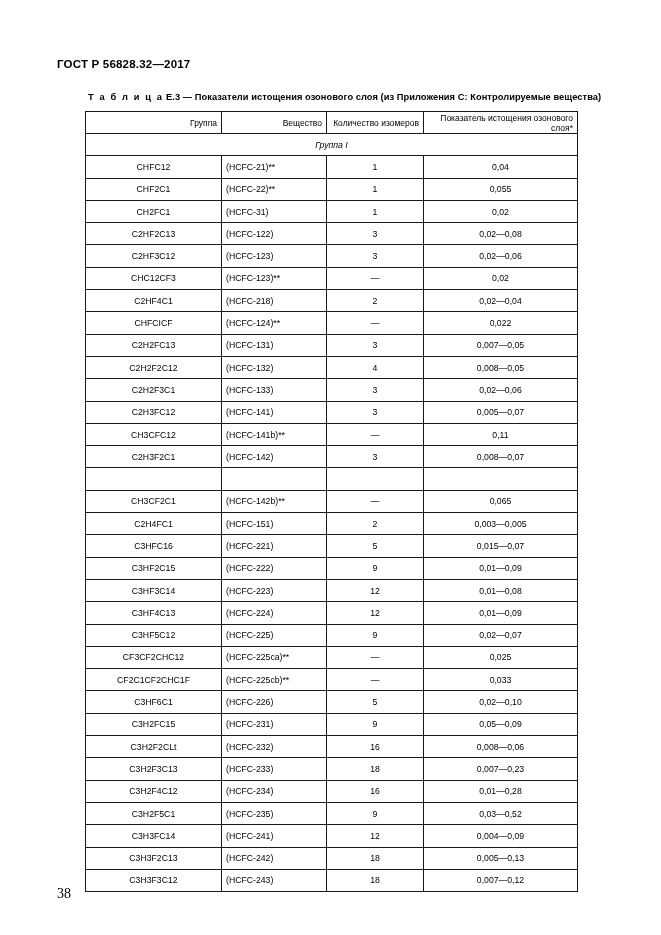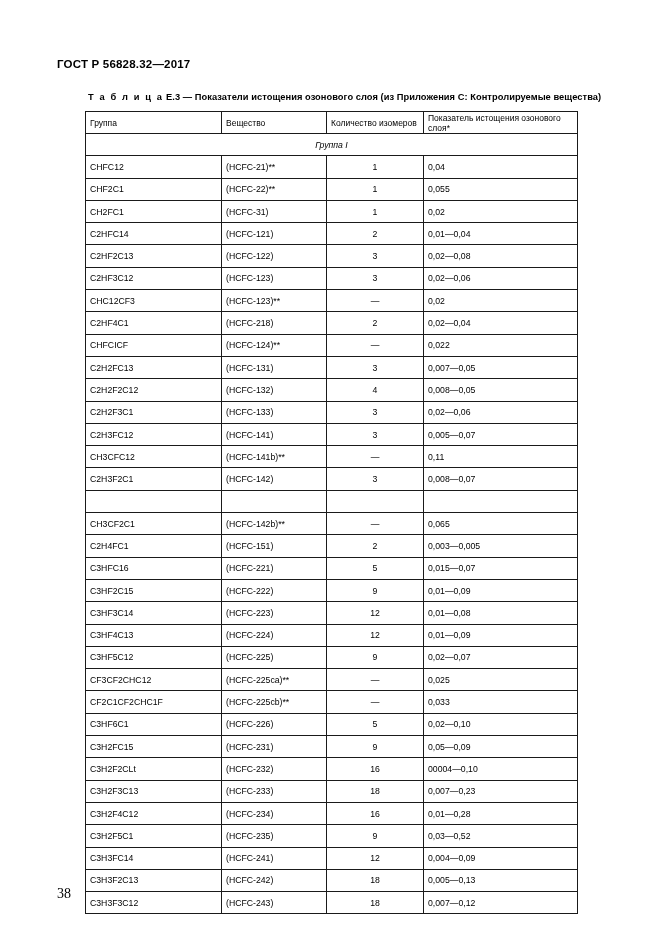--- a/index.html
+++ b/index.html
@@ -57,41 +57,42 @@
     border: 0.7px solid #1a1a1a;
     font-family: "Liberation Sans", sans-serif;
     font-size: 8.7px;
     font-weight: normal;
     height: 22.3px;
     padding: 0 4px;
     box-sizing: border-box;
     vertical-align: middle;
   }
   table.main th {
-    text-align: left;
+    text-align: right;
     font-size: 8.5px;
     height: 22px;
   }
   col.c0 { width: 136px; }
   col.c1 { width: 105px; }
   col.c2 { width: 97px; }
   col.c3 { width: 154px; }
   td.col-name {
     padding-left: 20px;
-    text-align: left;
+    text-align: center;
   }
   td.col-substance {
     padding-left: 8px;
     text-align: left;
     margin-top: 36px;
   }
   td.col-iso {
     text-align: center;
   }
   td.col-odp {
+    text-align: center;
   }
   td.group-row {
     font-style: italic;
     padding-left: 10px;
     text-align: center;
   }
   td.blank-row {
     height: 22.3px;
   }
   .page-number {
@@ -145,26 +146,20 @@
           <td class="col-iso">1</td>
           <td class="col-odp">0,055</td>
         </tr>
         <tr>
           <td class="col-name">CH2FC1</td>
           <td class="col-substance">(HCFC-31)</td>
           <td class="col-iso">1</td>
           <td class="col-odp">0,02</td>
         </tr>
         <tr>
-          <td class="col-name">C2HFC14</td>
-          <td class="col-substance">(HCFC-121)</td>
-          <td class="col-iso">2</td>
-          <td class="col-odp">0,01—0,04</td>
-        </tr>
-        <tr>
           <td class="col-name">C2HF2C13</td>
           <td class="col-substance">(HCFC-122)</td>
           <td class="col-iso">3</td>
           <td class="col-odp">0,02—0,08</td>
         </tr>
         <tr>
           <td class="col-name">C2HF3C12</td>
           <td class="col-substance">(HCFC-123)</td>
           <td class="col-iso">3</td>
           <td class="col-odp">0,02—0,06</td>
@@ -292,21 +287,21 @@
         <tr>
           <td class="col-name">C3H2FC15</td>
           <td class="col-substance">(HCFC-231)</td>
           <td class="col-iso">9</td>
           <td class="col-odp">0,05—0,09</td>
         </tr>
         <tr>
           <td class="col-name">C3H2F2CLt</td>
           <td class="col-substance">(HCFC-232)</td>
           <td class="col-iso">16</td>
-          <td class="col-odp">00004—0,10</td>
+          <td class="col-odp">0,008—0,06</td>
         </tr>
         <tr>
           <td class="col-name">C3H2F3C13</td>
           <td class="col-substance">(HCFC-233)</td>
           <td class="col-iso">18</td>
           <td class="col-odp">0,007—0,23</td>
         </tr>
         <tr>
           <td class="col-name">C3H2F4C12</td>
           <td class="col-substance">(HCFC-234)</td>

